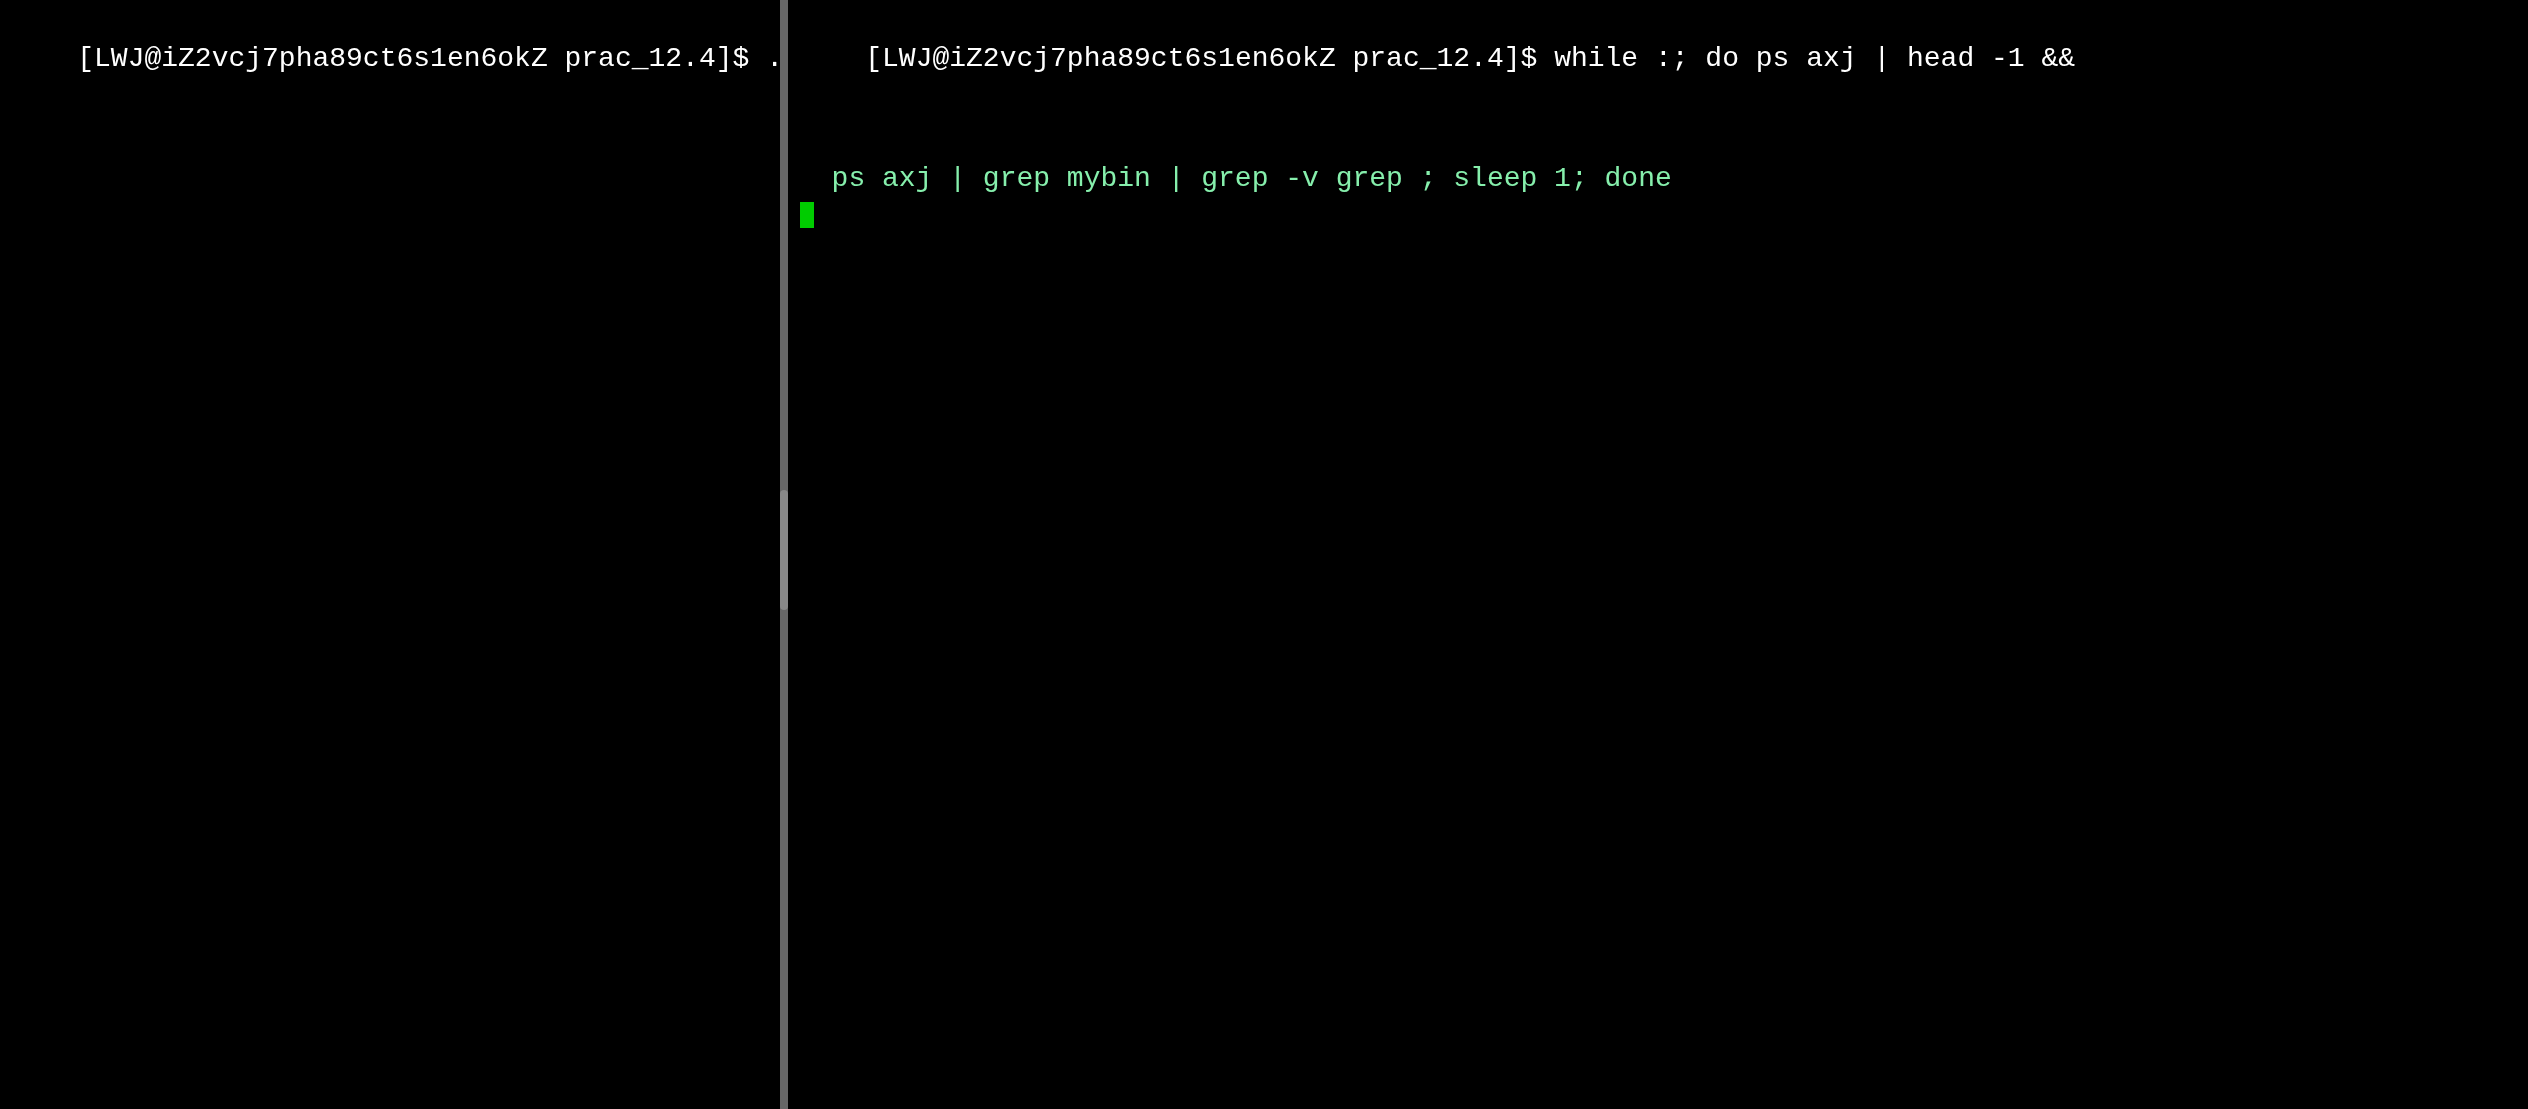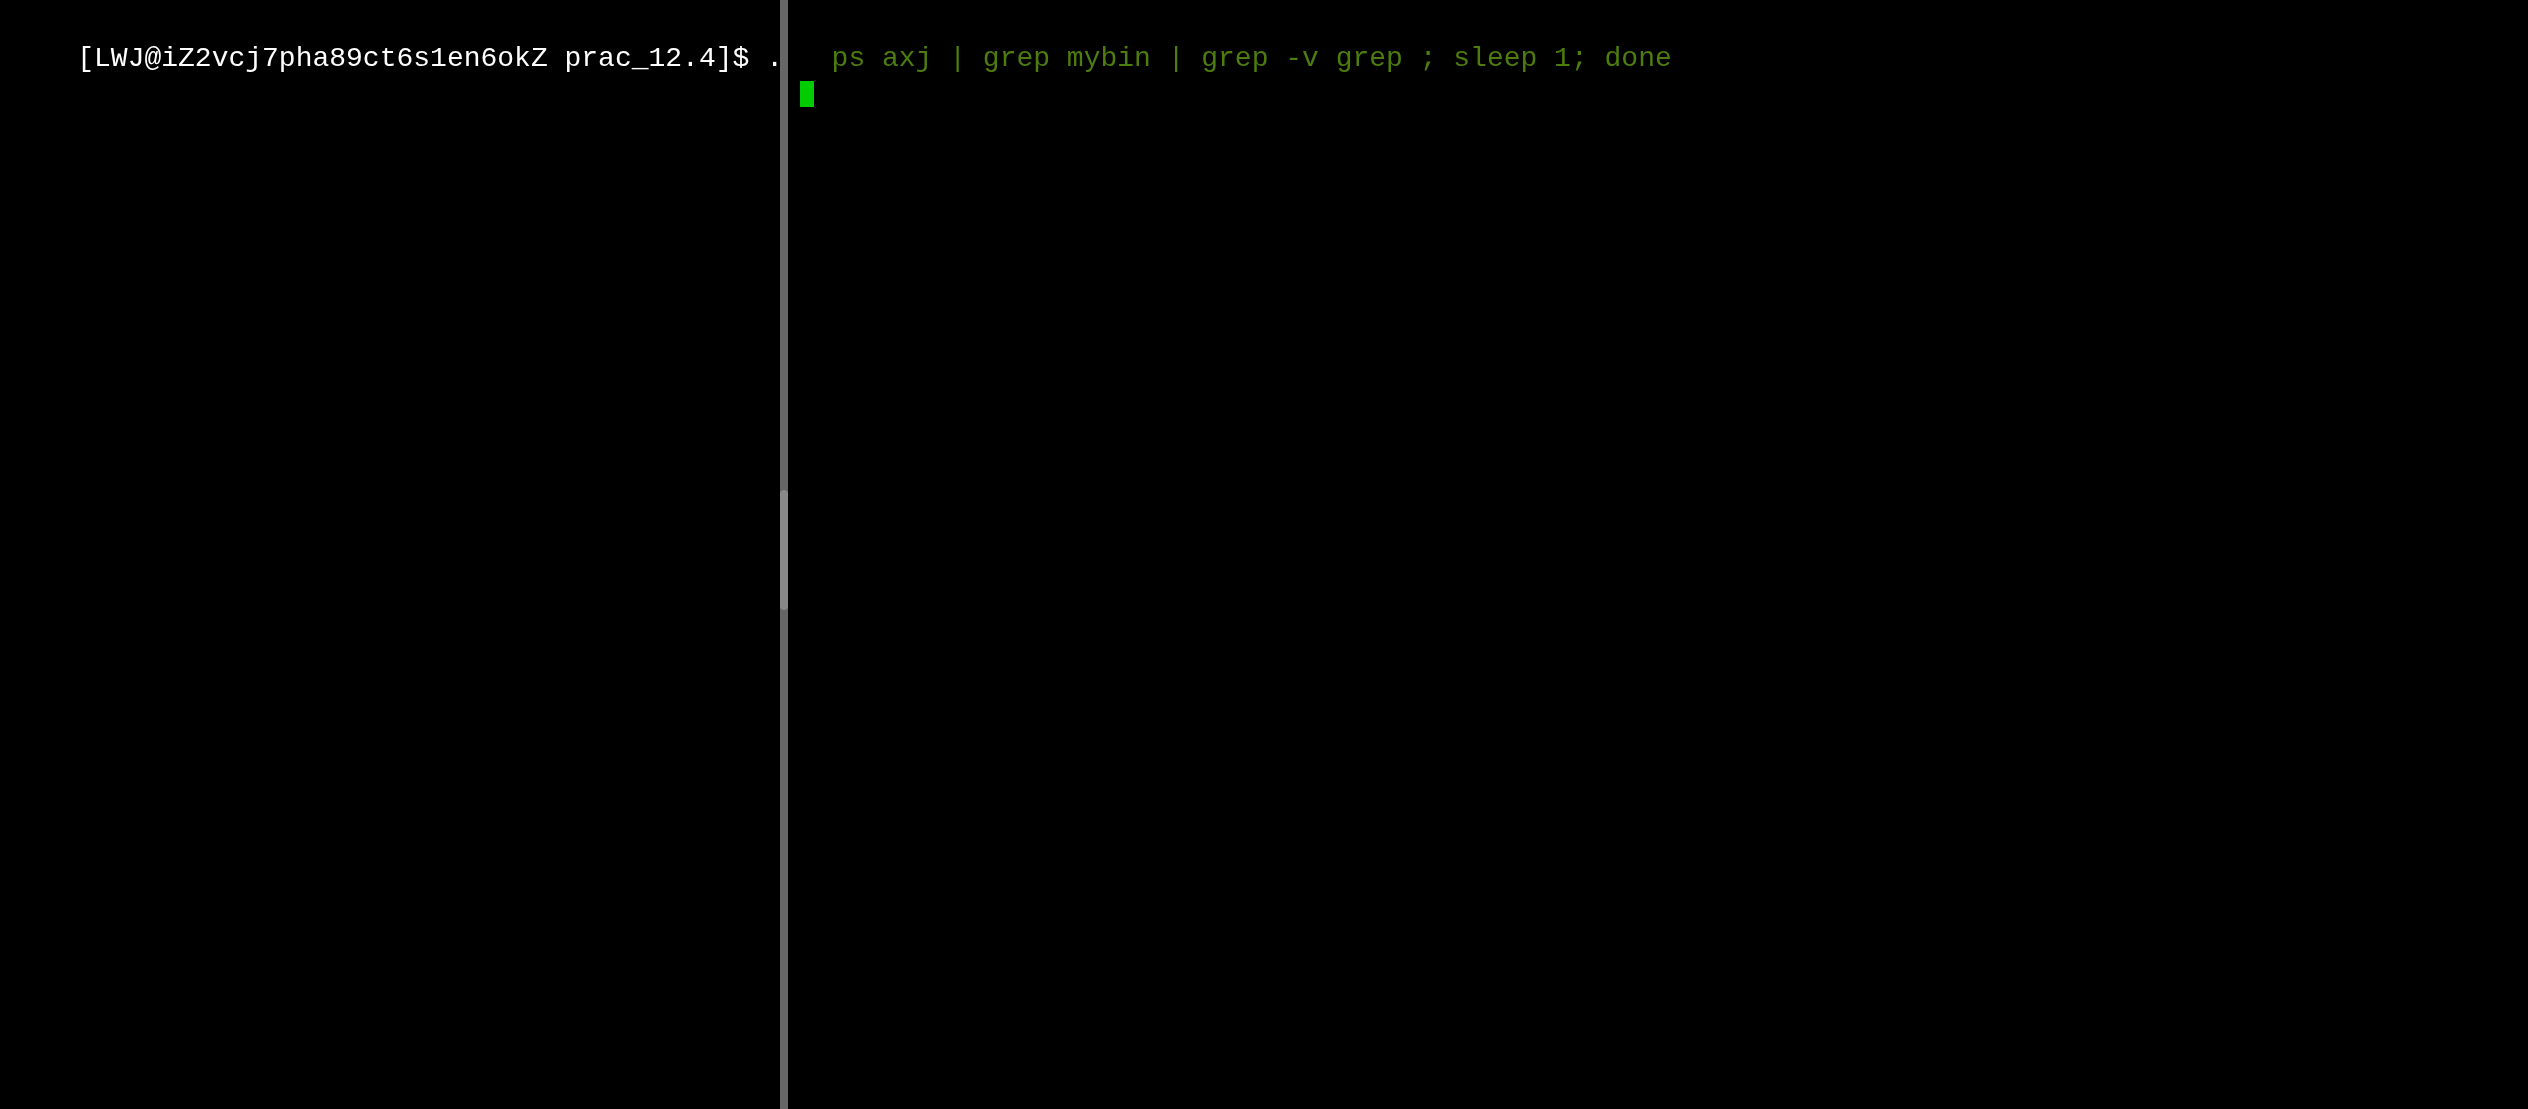--- a/index.html
+++ b/index.html
@@ -71,32 +71,36 @@
     .cursor {
       display: inline-block;
       width: 14px;
       height: 26px;
       background: #00cc00;
       vertical-align: text-bottom;
       margin-left: 2px;
     }
 
     .line-continuation {
-      color: #4d7c0f;
+      color: #86efac;
+      margin-top: 20px;
     }
   </style>
 </head>
 <body>
 
 <div class="terminal-pane left">
   <span class="terminal-line">
     <span class="prompt">[LWJ@iZ2vcj7pha89ct6s1en6okZ prac_12.4]$ </span><span class="command">./mybin</span>
   </span>
 </div>
 
 <div class="divider">
   <div class="divider-handle"></div>
 </div>
 
 <div class="terminal-pane right">
+  <span class="terminal-line">
+    <span class="prompt">[LWJ@iZ2vcj7pha89ct6s1en6okZ prac_12.4]$ </span><span class="command">while :; do ps axj | head -1 &amp;&amp;</span>
+  </span>
   <br>
   <span class="terminal-line line-continuation">  ps axj | grep mybin | grep -v grep ; sleep 1; done</span><span class="cursor"></span>
 </div>
 
 </body></html>

